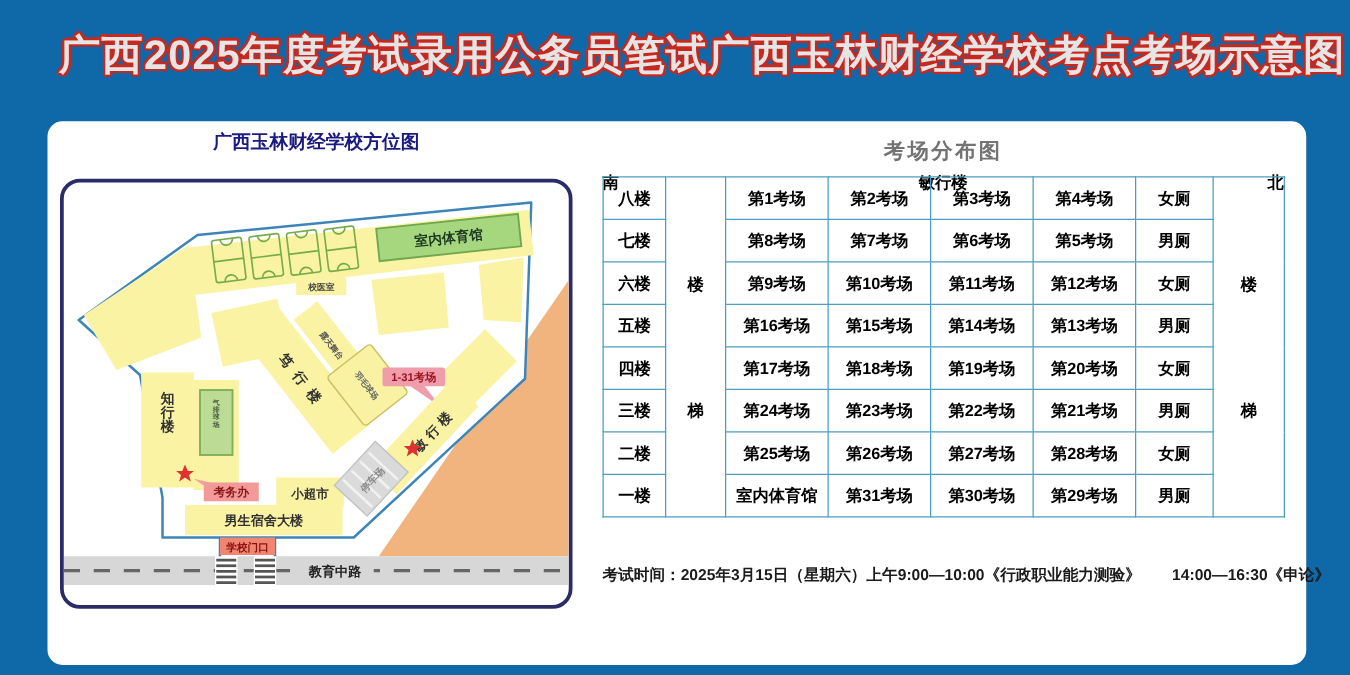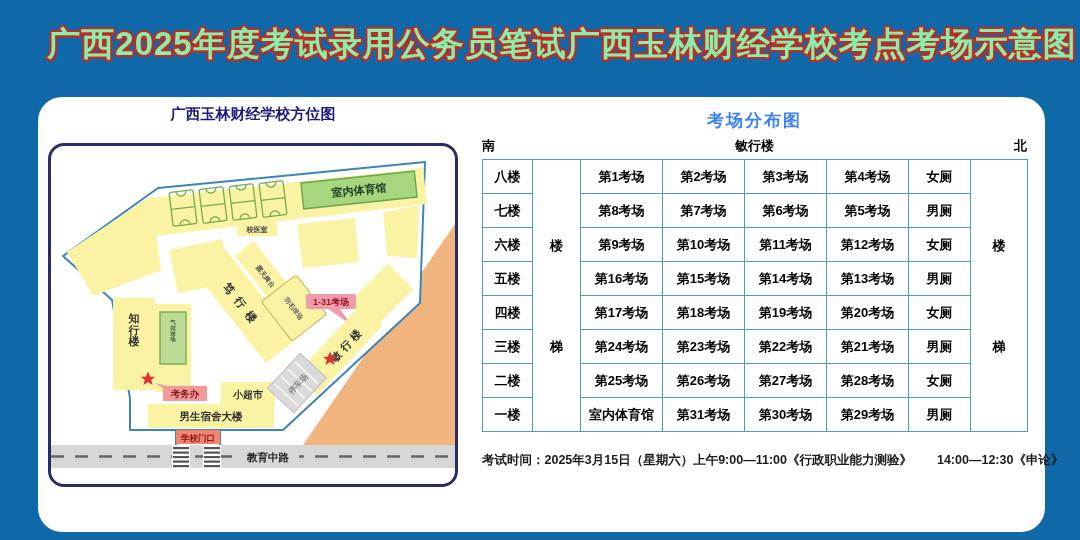--- a/index.html
+++ b/index.html
@@ -5,54 +5,54 @@
   html,body{margin:0;padding:0;}
   body{
     width:1080px;height:540px;position:relative;overflow:hidden;
     background:#0F68A8;
     font-family:"Liberation Sans","DejaVu Sans",sans-serif;
   }
   
   .banner-title{
     position:absolute;top:22px;left:0;right:0;
     text-align:center;white-space:nowrap;
-    font-size:33px;font-weight:900;color:#86efac;letter-spacing:1px;
+    font-size:33px;font-weight:900;color:#e5e5e5;letter-spacing:1px;
     text-shadow:
       -2px 0 #C8281E, 2px 0 #C8281E, 0 -2px #C8281E, 0 2px #C8281E,
       -1.5px -1.5px #C8281E, 1.5px -1.5px #C8281E,
       -1.5px 1.5px #C8281E, 1.5px 1.5px #C8281E;
     padding-left: 44px;
   }
   
   .panel{
     position:absolute;left:38px;top:97px;width:1007px;height:435px;
-    background:#FFFFFF;border-radius:24px;text-decoration:underline;
+    background:#FFFFFF;border-radius:12px;text-decoration:underline;
   }
   
   .map-title{
     position:absolute;left:10px;top:7px;width:410px;text-align:center;
     font-size:15px;font-weight:bold;color:#1A1A80;line-height:19px;
   }
   .map-box{
     position:absolute;left:10px;top:46px;width:404px;height:338px;
     border:3px solid #2B2B68;border-radius:16px;overflow:hidden;background:#fff;
   }
   svg text{font-family:"Liberation Sans","DejaVu Sans",sans-serif;}
   
   .dist-title{
     position:absolute;left:444px;top:12px;width:545px;text-align:center;
-    font-size:17px;font-weight:bold;color:#3b82f6;letter-spacing:2px;
+    font-size:17px;font-weight:bold;color:#737373;letter-spacing:2px;
   }
   .direction-row{
     position:absolute;left:444px;top:40px;width:545px;
     display:flex;justify-content:space-between;align-items:center;
     font-size:13px;font-weight:bold;color:#000;
   }
   .dist-table{
-    position:absolute;left:444px;top:62px;width:545px;height:272px;
+    position:absolute;left:444px;top:44px;width:545px;height:272px;
     border-collapse:collapse;table-layout:fixed;
   }
   .dist-table td{
     border:1.5px solid #4A9EC2;padding:0;text-align:center;vertical-align:middle;
     font-size:13px;font-weight:bold;color:#000;
   }
   .dist-table tr{height:34px;}
   .stairwell{position:relative;height:266px;}
   .stairwell span{
     position:absolute;left:0;right:0;text-align:center;
@@ -337,16 +337,16 @@
         <td>室内体育馆</td>
         <td>第31考场</td>
         <td>第30考场</td>
         <td>第29考场</td>
         <td>男厕</td>
       </tr>
     </tbody>
   </table>
 
   <div class="footer">
-    <p>考试时间：2025年3月15日（星期六）上午9:00—11:00《行政职业能力测验》　　14:00—12:30《申论》</p>
+    <p>考试时间：2025年3月15日（星期六）上午9:00—10:00《行政职业能力测验》　　14:00—16:30《申论》</p>
   </div>
 
 </div>
 
 </body></html>

